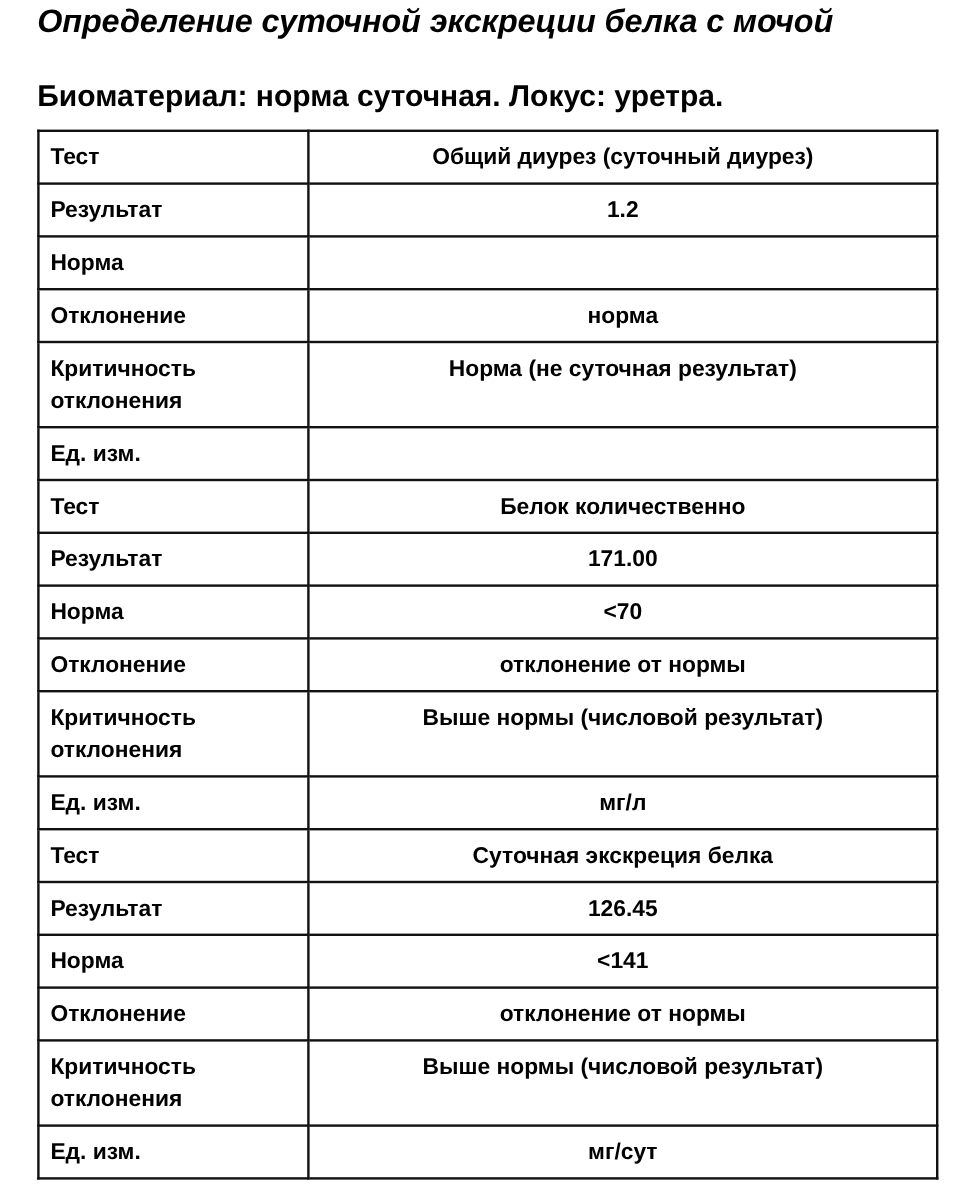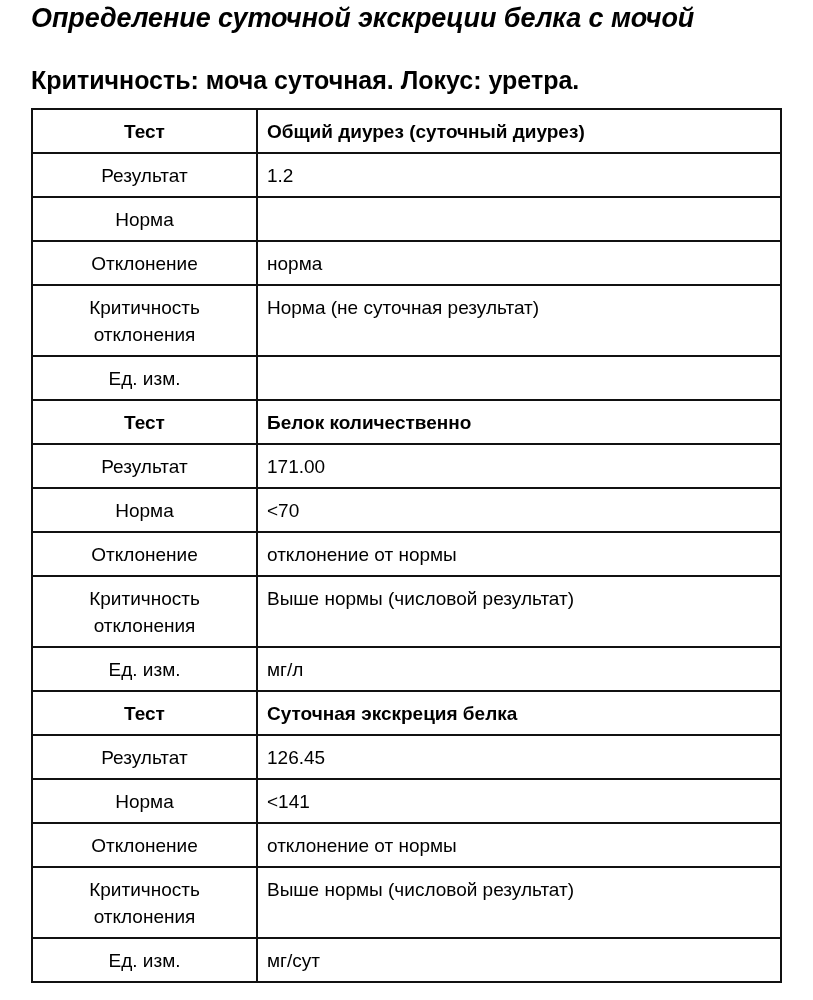--- a/index.html
+++ b/index.html
@@ -19,32 +19,33 @@
   }
   table {
     position: absolute; left: 31px; top: 108px;
     width: 751px; border-collapse: collapse;
     font-size: 19px; line-height: 27px;
   }
   td {
     border: 2px solid #111;
     vertical-align: top;
     padding: 8px 9px 7px 9px;
+    font-weight: bold;
   }
-  td.lbl { width: 205px; text-align: center; }
-  td.val { }
+  td.lbl { width: 205px; }
+  td.val { text-align: center; }
   tr.r1 td { height: 27px; }
   tr.r2 td { height: 54px; margin-top: 37px; }
   tr.head td { font-weight: bold; }
 </style>
 </head>
 <body>
 
 <h1 class="title">Определение суточной экскреции белка с мочой</h1>
-<h2 class="subtitle">Критичность: моча суточная. Локус: уретра.</h2>
+<h2 class="subtitle">Биоматериал: норма суточная. Локус: уретра.</h2>
 
 <table>
   <tbody>
 
     <tr class="r1 head">
       <td class="lbl">Тест</td>
       <td class="val">Общий диурез (суточный диурез)</td>
     </tr>
     <tr class="r1">
       <td class="lbl">Результат</td>

